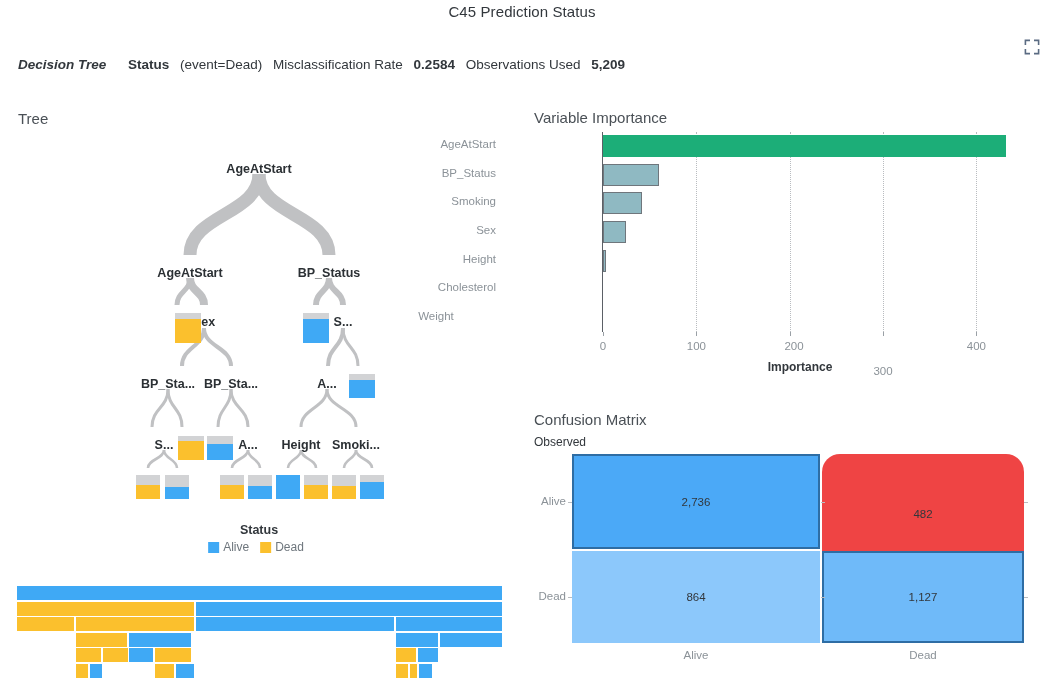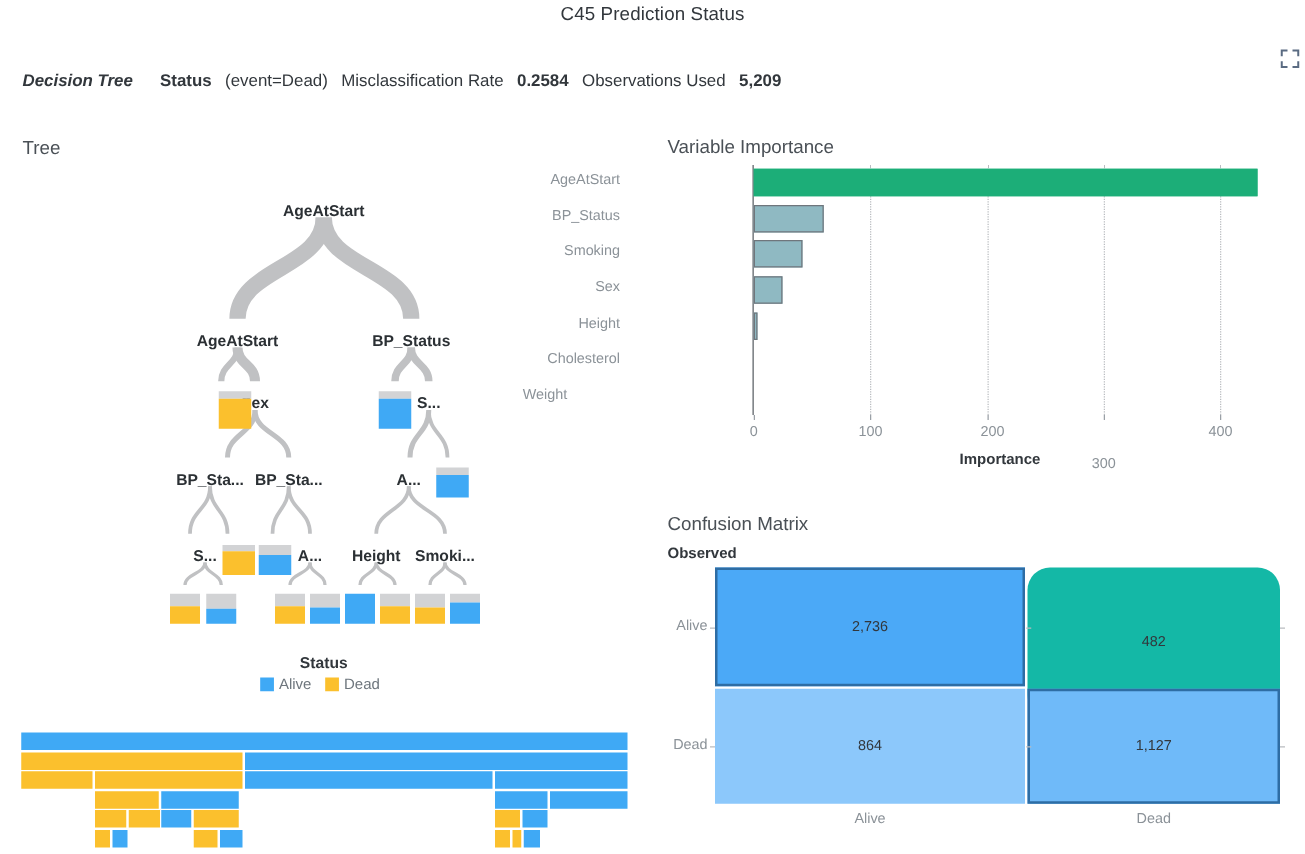--- a/index.html
+++ b/index.html
@@ -32,21 +32,21 @@
   .summary-line .bd { font-weight: bold; margin-right: 7px; }
   .summary-line .pl { margin-right: 7px; }
 
   
   .sec-title {
     position: absolute;
     font-size: 15px; color: #4a5056; font-weight: 400;
   }
   .sec-sub {
     position: absolute;
-    font-size: 12px; color: #32373c; font-weight: bold;
+    font-size: 12px; color: #32373c; font-weight: normal;
   }
   .axis-title {
     position: absolute;
     font-size: 12px; color: #32373c; font-weight: bold;
     text-align: center;
   }
 
   
   #tree-panel { position:absolute; left:0; top:100px; width:520px; height:460px; }
   .node-label {
@@ -298,21 +298,21 @@
         <div class="vi-cat" style="top: 177.714px; text-align: center;">Weight</div>
       </div>
     <div class="axis-title" style="left:160px; top:260px; width:240px;">Importance</div>
   </div>
 
   <div id="cm">
     <div class="sec-title" style="left:14px; top:9px;">Confusion Matrix</div>
     <div class="sec-sub" style="left:14px; top:33px;">Observed</div>
     <div id="cm-plot" style="position:absolute; left:52px; top:52px; width:450px; height:187px;">
         <div class="cm-cell" style="left: 0px; top: 0px; width: 248px; height: 95px; background: rgb(75, 169, 247); border: 2px solid rgb(46, 109, 164);">2,736</div>
-        <div class="cm-cell" style="left: 250px; top: 0px; width: 202px; height: 120px; background: #14b8a6; border-radius: 18px;">482</div>
+        <div class="cm-cell" style="left: 250px; top: 0px; width: 202px; height: 120px; background: #ef4444; border-radius: 18px;">482</div>
         <div class="cm-cell" style="left: 0px; top: 97px; width: 248px; height: 92px; background: rgb(140, 200, 251);">864</div>
         <div class="cm-cell" style="left: 250px; top: 97px; width: 202px; height: 92px; background: rgb(111, 186, 249); border: 2px solid rgb(46, 109, 164);">1,127</div>
         <div class="cm-rowlabel" style="left: -48px; width: 42px; top: 40.5px;">Alive</div>
         <div class="cm-tickdash" style="left: -4px; top: 47.5px;"></div>
         <div class="cm-rowlabel" style="left: -48px; width: 42px; top: 136px;">Dead</div>
         <div class="cm-tickdash" style="left: -4px; top: 143px;"></div>
         <div class="cm-collabel" style="left: 0px; width: 248px; top: 195px;">Alive</div>
         <div class="cm-collabel" style="left: 250px; width: 202px; top: 195px;">Dead</div>
         <div class="cm-tickdash" style="left: 249px; top: 47.5px;"></div>
         <div class="cm-tickdash" style="left: 249px; top: 143px;"></div>

